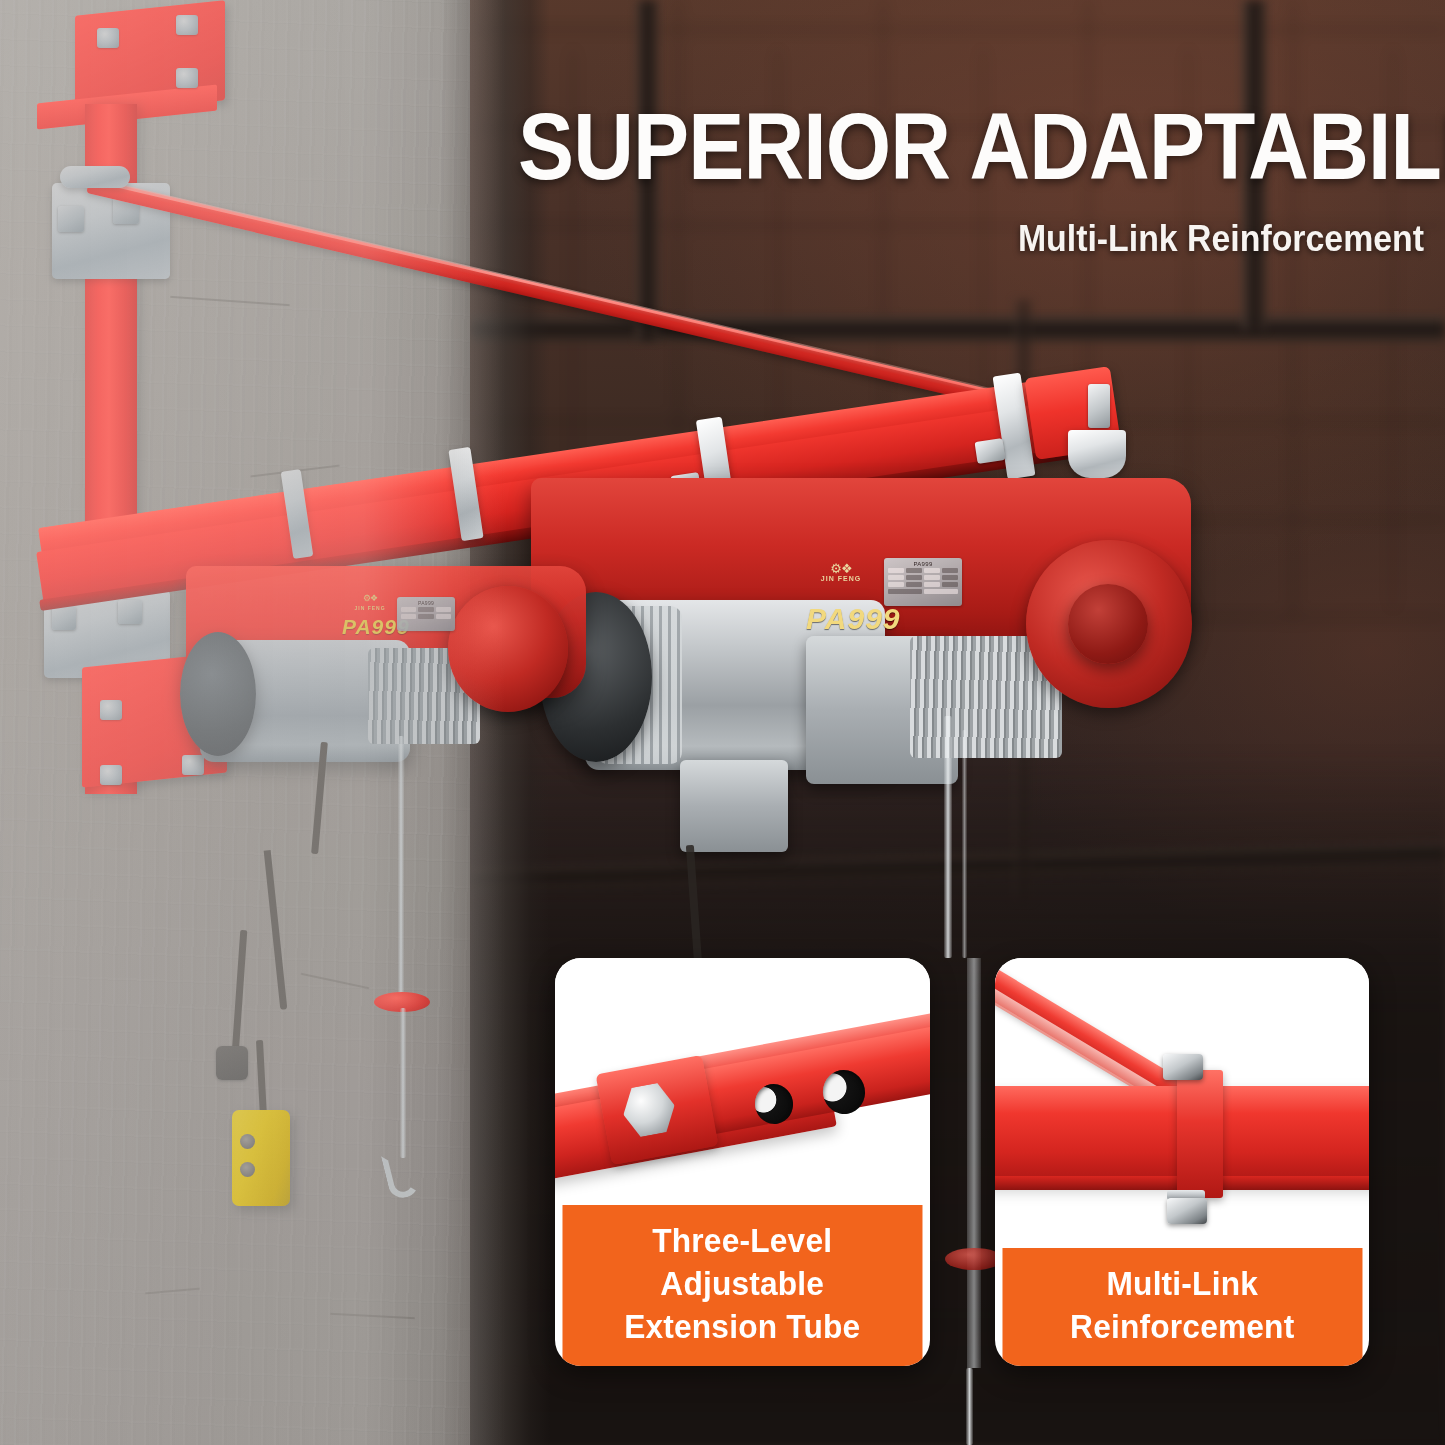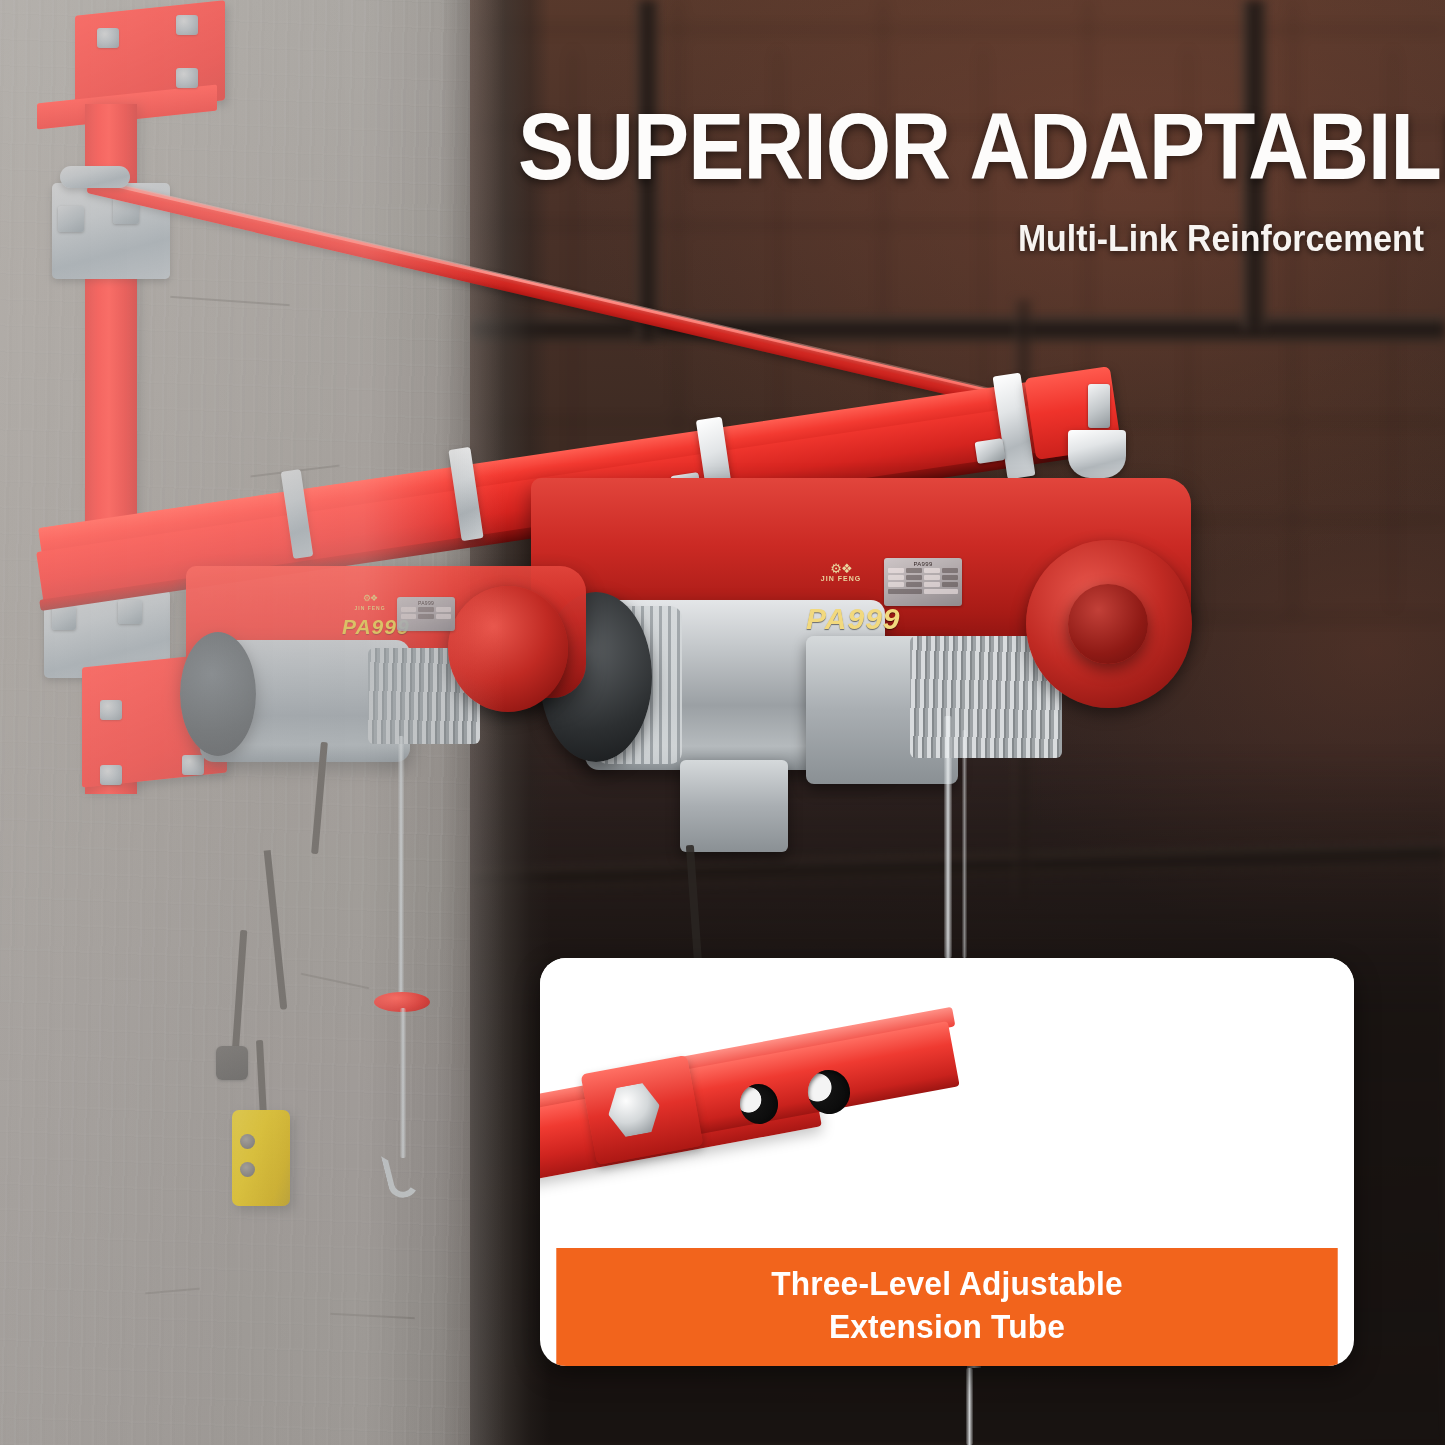--- a/index.html
+++ b/index.html
@@ -133,21 +133,21 @@
   .headline{position:absolute;left:518px;top:96px;width:915px;
     font-weight:bold;font-size:95px;line-height:100px;letter-spacing:-1px;
     color:#fdfcfb;text-align:center;transform:scaleX(.885);transform-origin:0 0;
     text-shadow:0 3px 10px rgba(0,0,0,.55);white-space:nowrap;}
   .subhead{position:absolute;left:862px;top:217px;width:562px;
     font-weight:bold;font-size:36px;line-height:44px;color:#f7f4f1;text-align:right;
     transform:scaleX(.94);transform-origin:100% 0;
     text-shadow:0 2px 7px rgba(0,0,0,.6);white-space:nowrap;}
 
   
-  .cards{position:absolute;left:540px;top:958px;width:814px;height:408px;display:flex;gap:65px;}
+  .cards{position:absolute;left:555px;top:958px;width:814px;height:408px;display:flex;gap:65px;}
   .card{position:relative;flex:1;border-radius:26px;overflow:hidden;background:#fff;
     box-shadow:0 9px 26px rgba(0,0,0,.45);display:flex;flex-direction:column;}
   .card-img{position:relative;flex:1;background:#fff;overflow:hidden;}
   .card-cap{background:#f2641c;color:#fff;text-align:center;
     font-weight:bold;font-size:33px;line-height:43px;padding:14px 8px 18px;
     letter-spacing:.2px;transform:scaleX(.96);}
   .card-cap span{display:block;}
 
   
   .tube-a{position:absolute;left:-22px;top:126px;width:300px;height:70px;transform:rotate(-10.5deg);
@@ -367,15 +367,32 @@
         <div class="hexbolt"></div>
         <div class="tube-hole" style="left:200px;top:126px;width:38px;height:40px;"></div>
         <div class="tube-hole" style="left:268px;top:112px;width:42px;height:44px;"></div>
       </div>
       <div class="card-cap">
         <span>Three-Level Adjustable</span>
         <span>Extension Tube</span>
       </div>
     </div>
 
+    <div class="card">
+      <div class="card-img">
+        <div class="jdiag"></div>
+        <div class="jdiag2"></div>
+        <div class="jbeam"></div>
+        <div class="jbeam-lip"></div>
+        <div class="jclamp"></div>
+        <div class="jwasher" style="left:168px;top:110px;"></div>
+        <div class="jnut" style="left:168px;top:96px;"></div>
+        <div class="jwasher" style="left:172px;top:232px;"></div>
+        <div class="jnut" style="left:172px;top:240px;"></div>
+      </div>
+      <div class="card-cap">
+        <span>Multi-Link</span>
+        <span>Reinforcement</span>
+      </div>
+    </div>
   </div>
 
 </div>
 
 </body></html>

